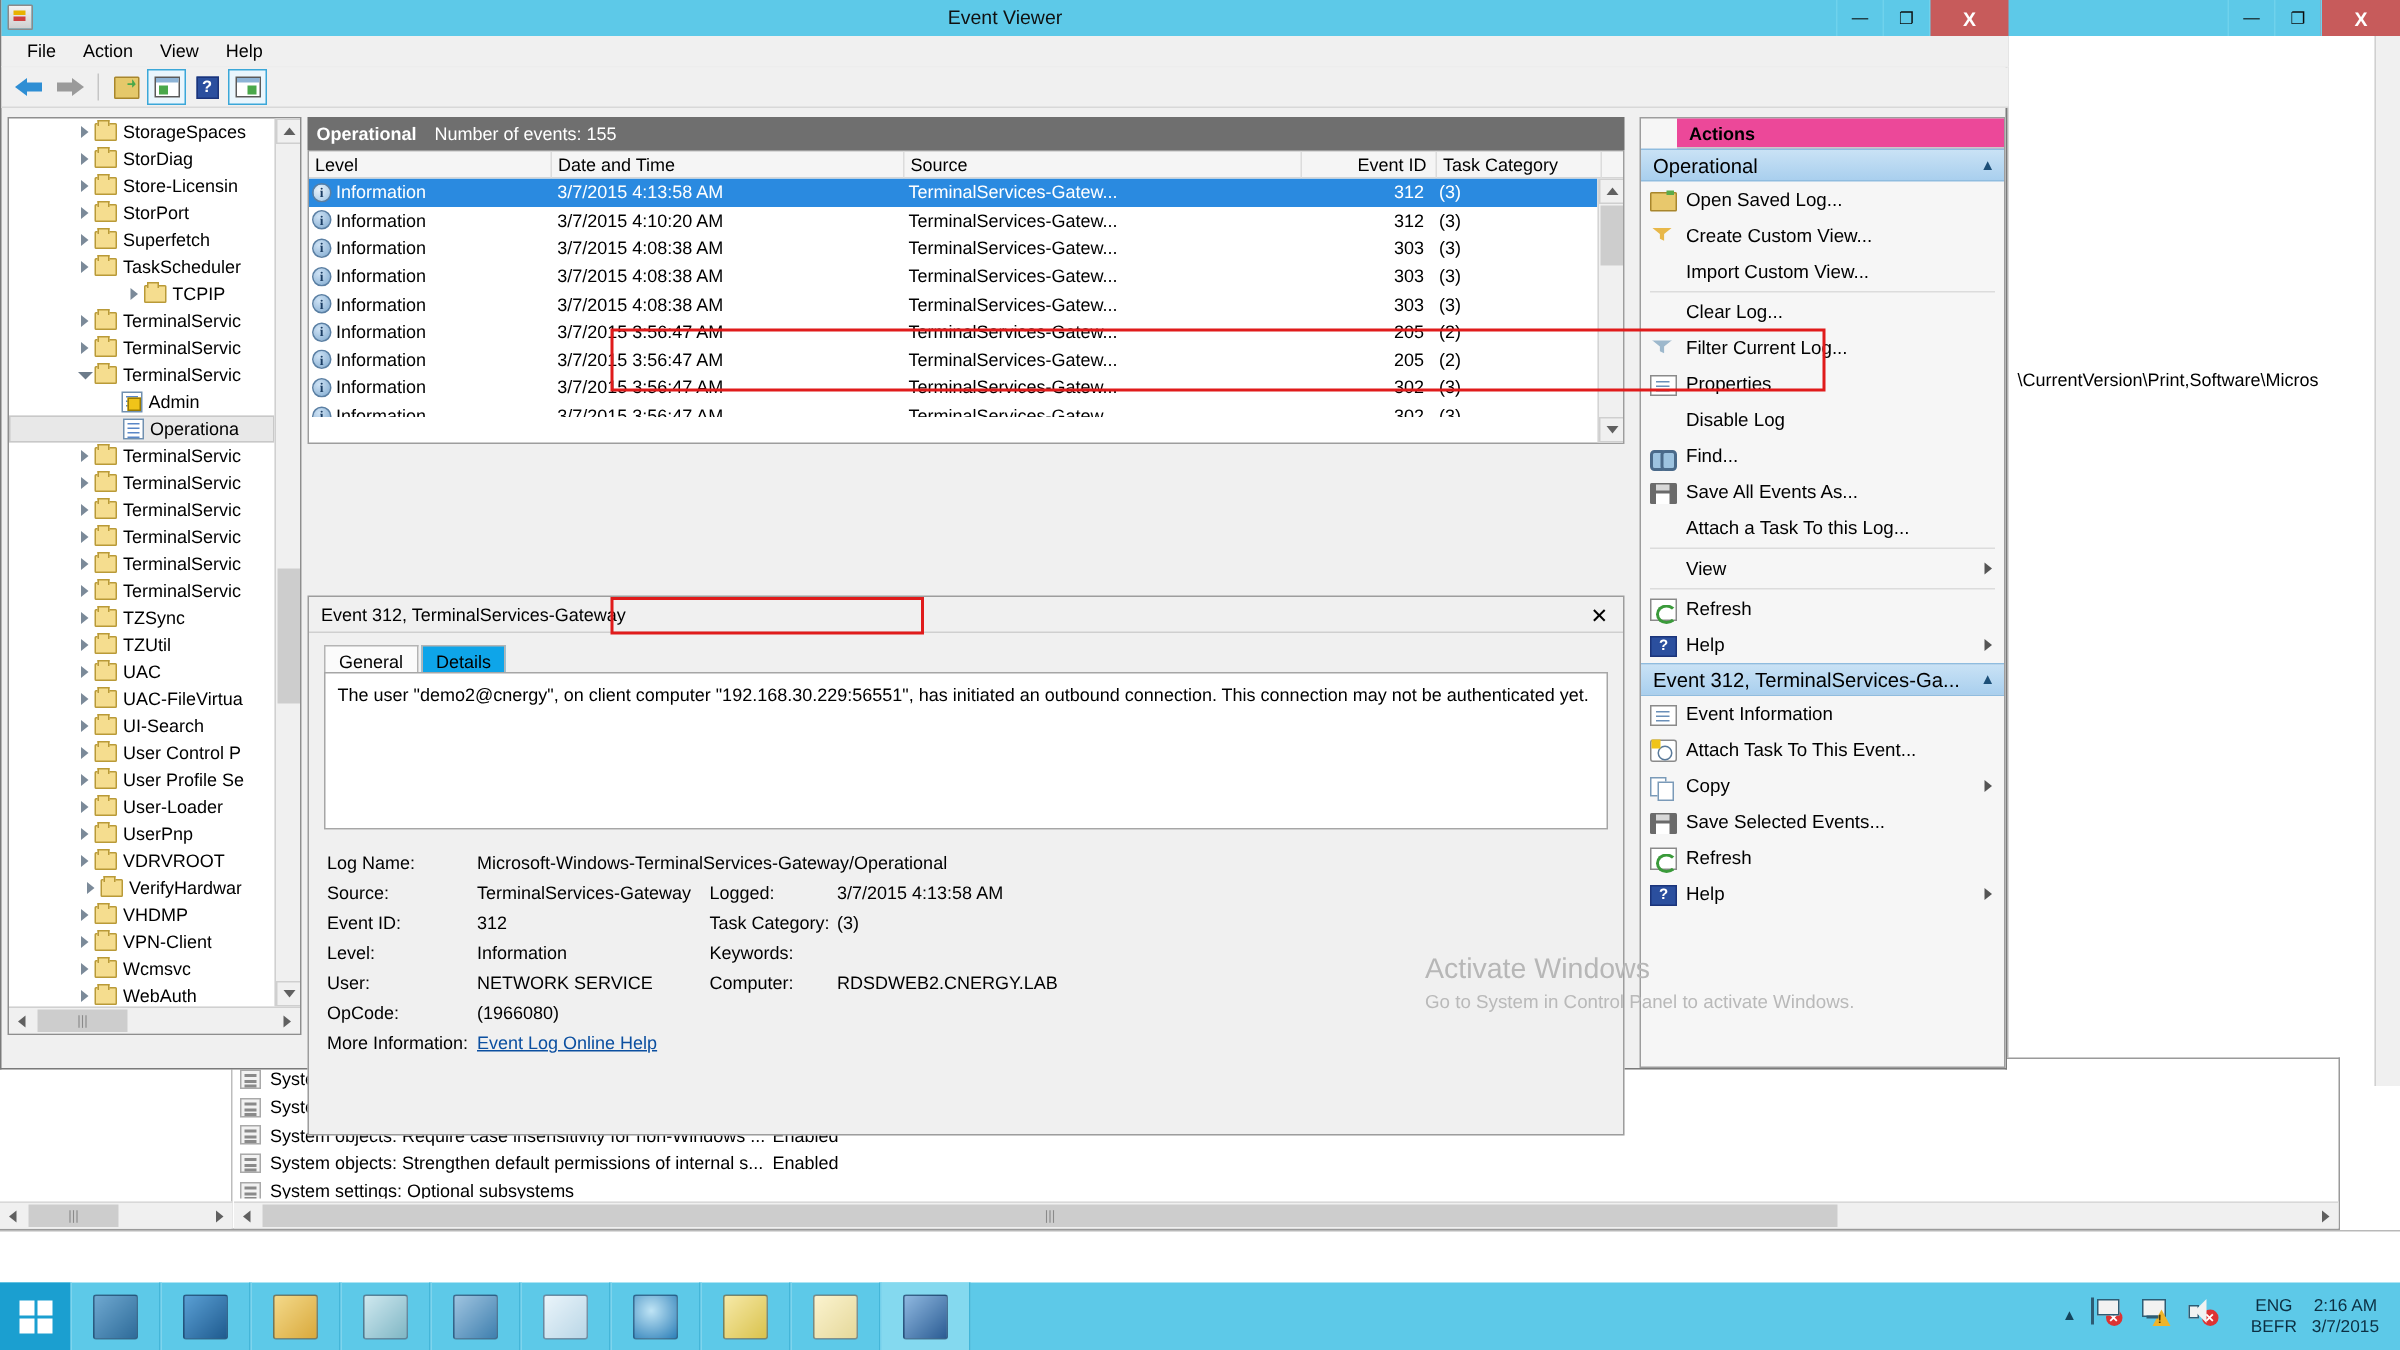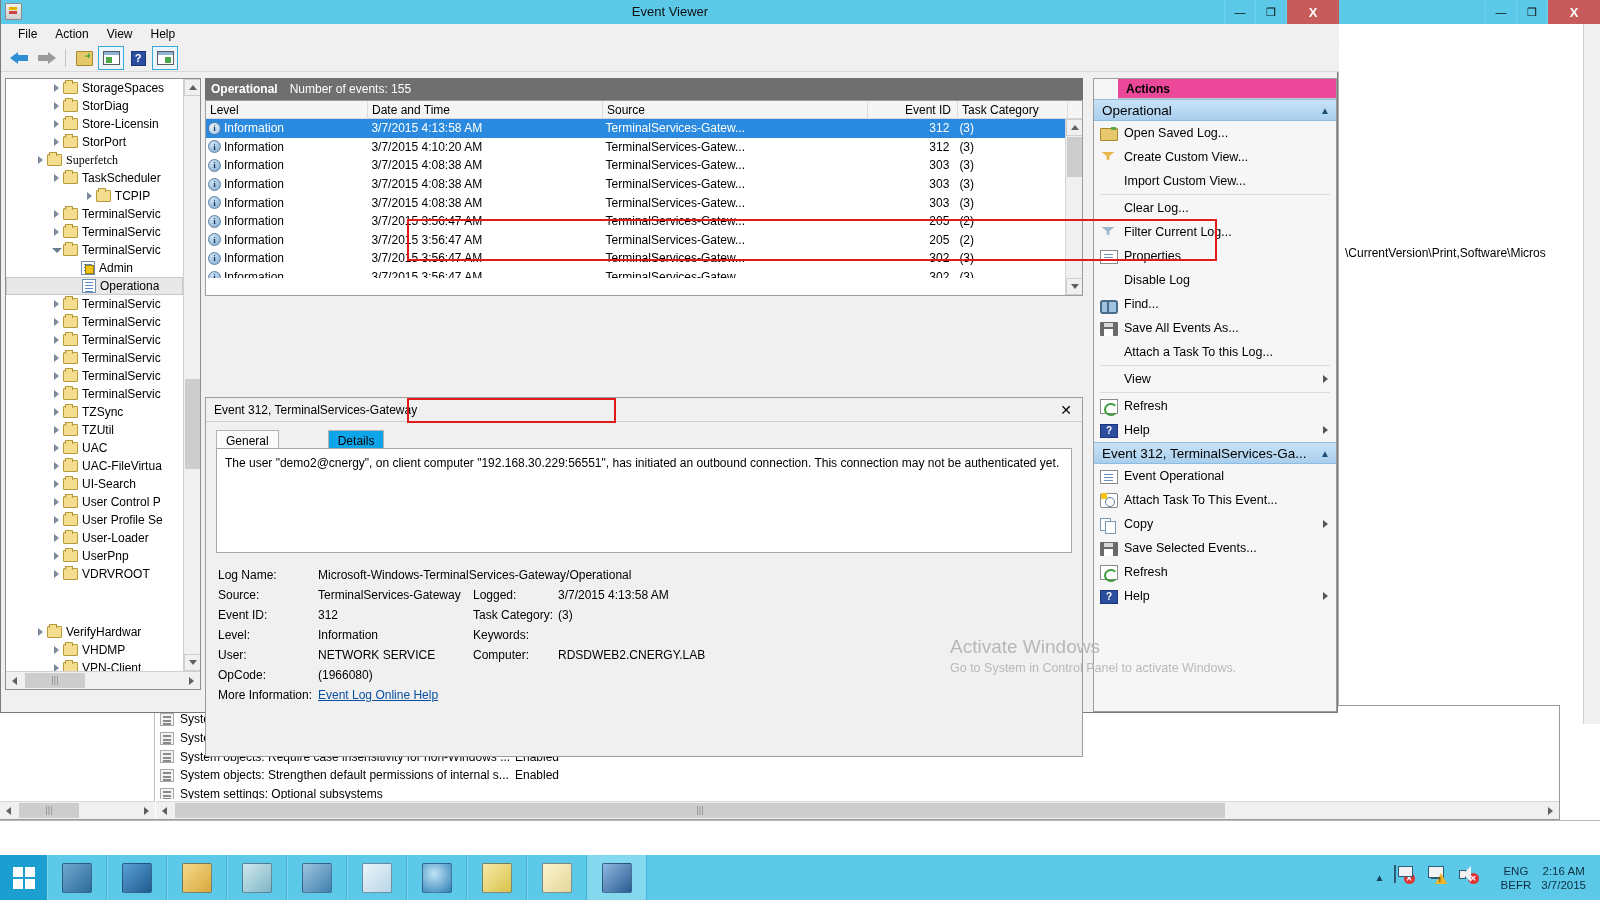--- a/index.html
+++ b/index.html
@@ -204,21 +204,21 @@
   
   .detail-pane {
     position:absolute; left:4px; top:325px; width:878px; height:360px;
     background:#f0f0f0; border:1px solid #9d9d9d;
   }
   .detail-title {
     height:24px; display:flex; align-items:center; justify-content:space-between;
     padding:0 6px 0 8px; font-size:12px; background:#f0f0f0; border-bottom:1px solid #cfcfcf;
   }
   .detail-close { font-size:14px; cursor:default; padding:0 4px; }
-  .tabs { display:flex; padding:8px 0 0 10px; height:26px;gap:47px; }
+  .tabs { display:flex; padding:8px 0 0 10px; height:26px; }
   .tab {
     padding:3px 9px 3px 9px; font-size:12px; background:#0ea5e9;
     border:1px solid #b4b4b4; border-bottom:none; margin-right:2px;
   }
   .tab.active { background:#fbfbfb; position:relative; top:0; }
   .desc-box {
     margin:0 10px; height:105px; background:#fff; border:1px solid #a6a6a6;
     padding:6px 8px; font-size:12px; line-height:16px; overflow:hidden;
   }
   .fields { margin:12px 0 0 12px; font-size:12px; }
@@ -474,21 +474,21 @@
             <div class="tree-row" style="padding-left: 44px;">
               <span class="expander closed"></span>
               <span class="folder-ico"></span>
               <span class="tree-label">Store-Licensin</span>
             </div>
             <div class="tree-row" style="padding-left: 44px;">
               <span class="expander closed"></span>
               <span class="folder-ico"></span>
               <span class="tree-label">StorPort</span>
             </div>
-            <div class="tree-row" style="padding-left: 28px; font-family: Liberation Serif, serif;">
+            <div class="tree-row" style="padding-left: 44px;">
               <span class="expander closed"></span>
               <span class="folder-ico"></span>
               <span class="tree-label">Superfetch</span>
             </div>
             <div class="tree-row" style="padding-left: 44px;">
               <span class="expander closed"></span>
               <span class="folder-ico"></span>
               <span class="tree-label">TaskScheduler</span>
             </div>
             <div class="tree-row" style="padding-left: 44px; justify-content: center;">
@@ -594,21 +594,21 @@
             <div class="tree-row" style="padding-left: 44px;">
               <span class="expander closed"></span>
               <span class="folder-ico"></span>
               <span class="tree-label">UserPnp</span>
             </div>
             <div class="tree-row" style="padding-left: 44px;">
               <span class="expander closed"></span>
               <span class="folder-ico"></span>
               <span class="tree-label">VDRVROOT</span>
             </div>
-            <div class="tree-row" style="padding-left: 28px; margin-top: 40px;">
+            <div class="tree-row" style="padding-left: 48px;">
               <span class="expander closed"></span>
               <span class="folder-ico"></span>
               <span class="tree-label">VerifyHardwar</span>
             </div>
             <div class="tree-row" style="padding-left: 44px;">
               <span class="expander closed"></span>
               <span class="folder-ico"></span>
               <span class="tree-label">VHDMP</span>
             </div>
             <div class="tree-row" style="padding-left: 44px;">
@@ -875,21 +875,21 @@
             <span class="submenu-arrow"></span>
           </div>
         </div>
       <div class="group-header">
         <span>Event 312, TerminalServices-Ga...</span>
         <span class="gh-caret">▲</span>
       </div>
       <div id="act-group2">
           <div class="act-item">
             <span class="act-ico ico-props"></span>
-            <span class="act-lbl">Event Operational</span>
+            <span class="act-lbl">Event Information</span>
           </div>
           <div class="act-item">
             <span class="act-ico ico-attach"></span>
             <span class="act-lbl">Attach Task To This Event...</span>
           </div>
           <div class="act-item">
             <span class="act-ico ico-copy"></span>
             <span class="act-lbl">Copy</span>
             <span class="submenu-arrow"></span>
           </div>

